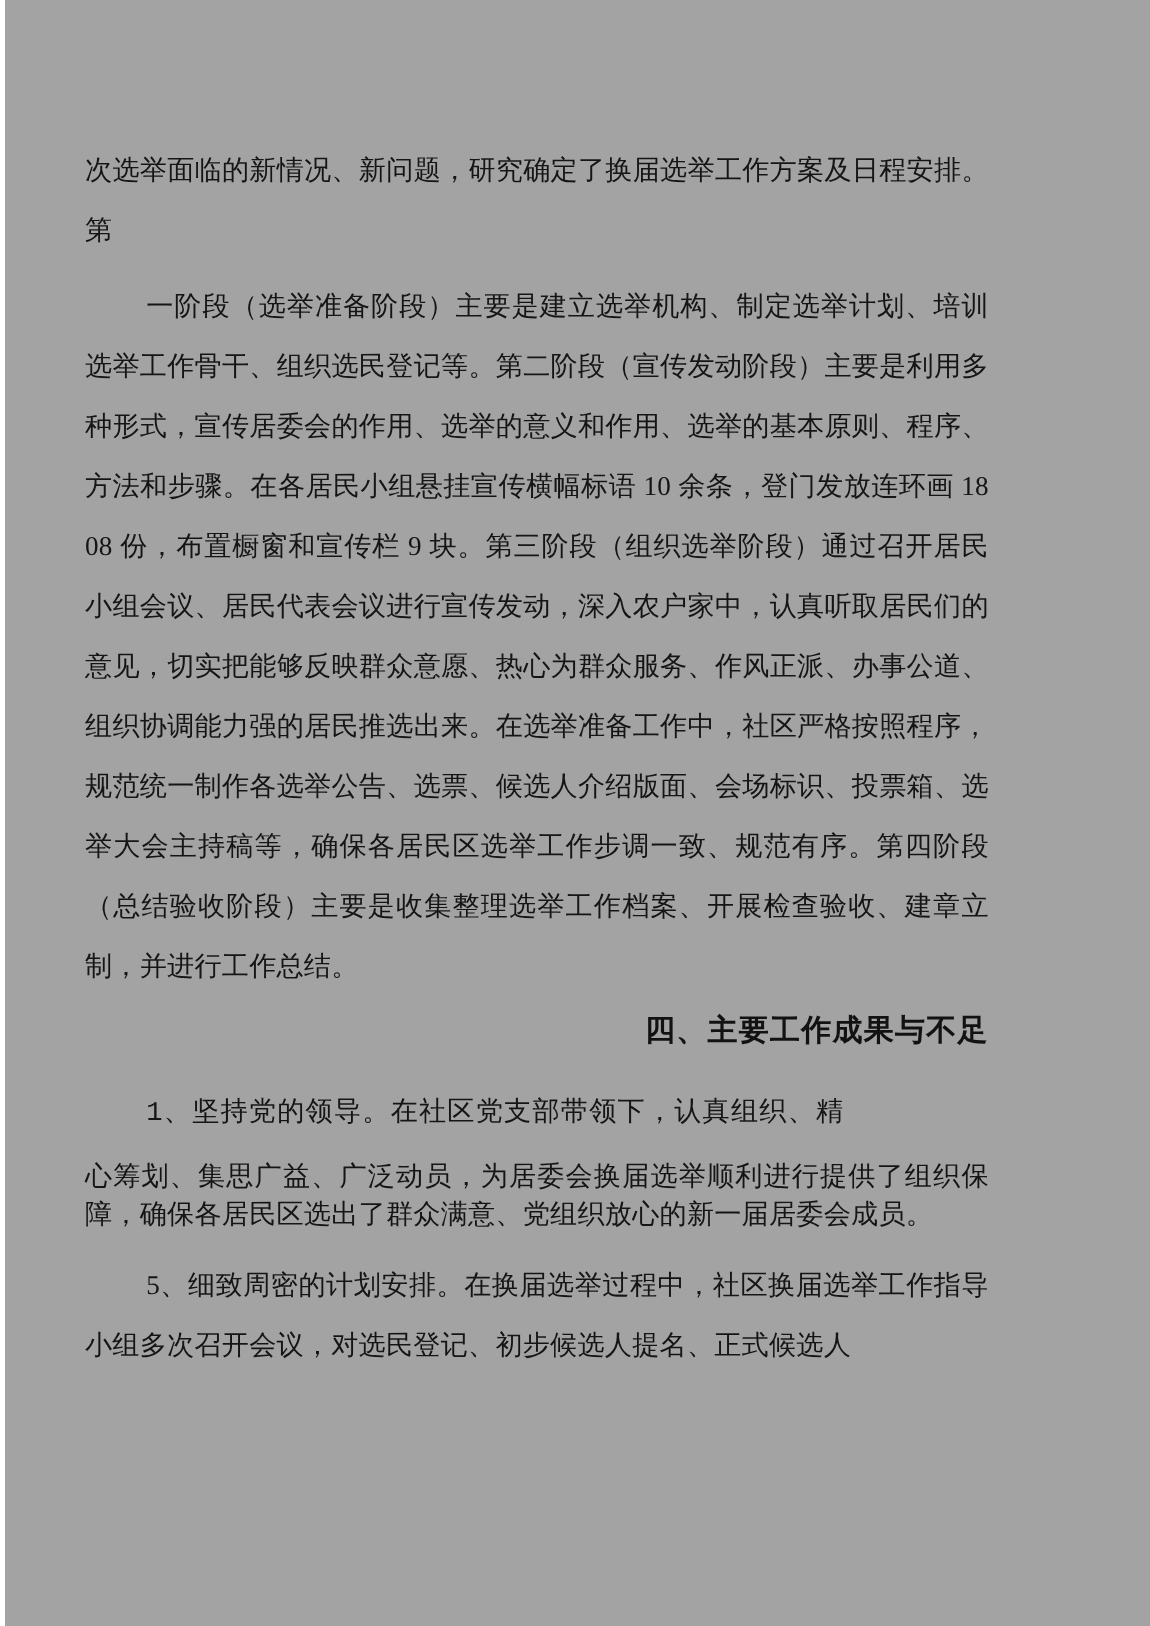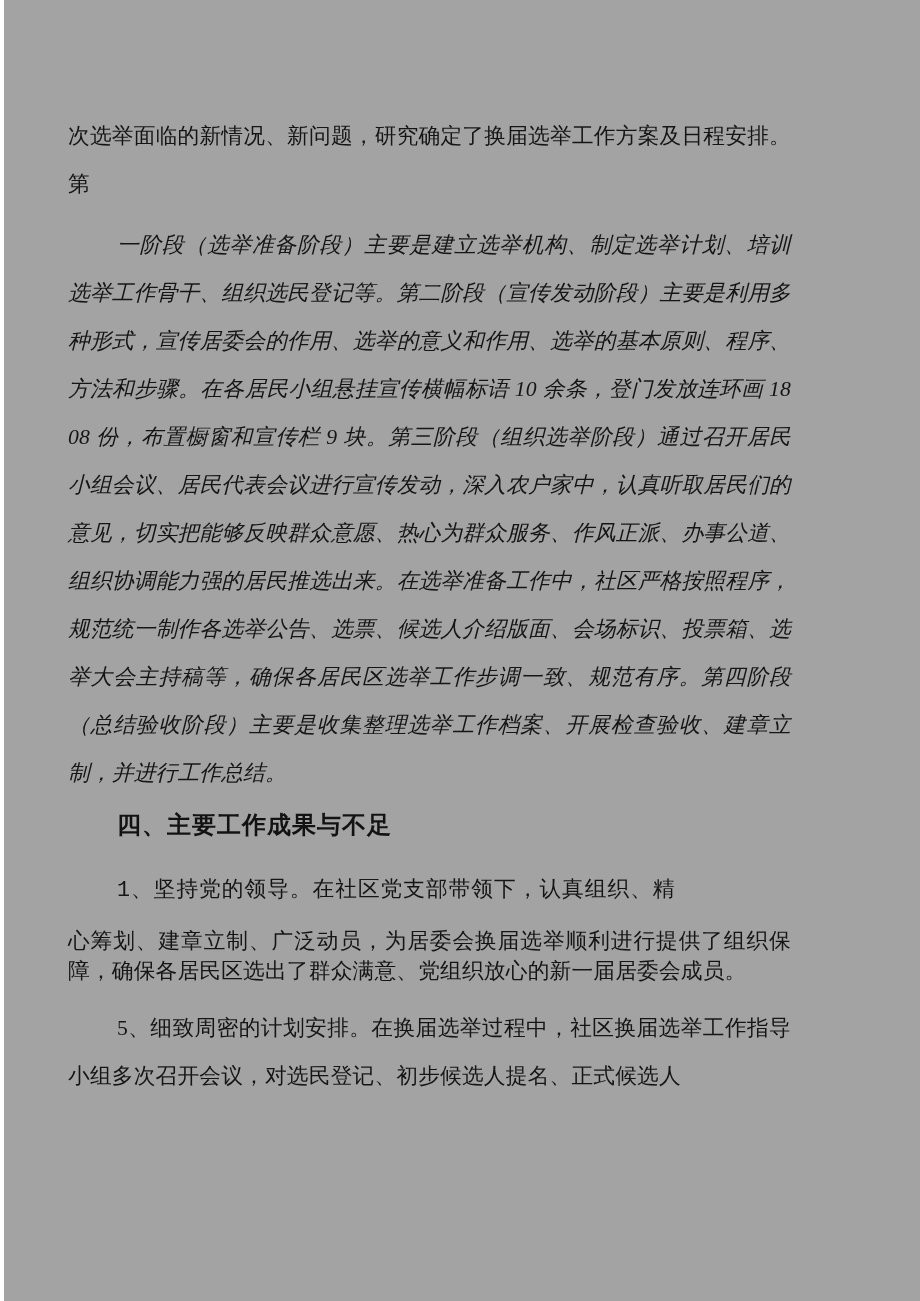--- a/index.html
+++ b/index.html
@@ -31,32 +31,31 @@
     text-align: justify;
     margin: 0;
     word-break: break-all;
     letter-spacing: 0.2px;
   }
   .para-continued {
     text-indent: 0;
   }
   .para-indent {
     text-indent: 49px;
-    font-style: italic;
   }
   .para-stage {
     margin-top: 13px;
   }
   .section-heading {
     font-size: 24px;
     font-weight: bold;
     line-height: 34px;
     margin: 11px 0 0 0;
     text-indent: 49px;
-    text-align: left;
+    text-align: right;
     letter-spacing: 1px;
     color: #121212;
   }
   .para-point1-lead {
     margin-top: 25px;
     text-indent: 49px;
     letter-spacing: 1px;
     font-family: Liberation Mono, monospace;
   }
   .para-point1-tight {
@@ -75,17 +74,17 @@
 <div class="page">
 
   <p class="doc-text para-continued">次选举面临的新情况、新问题，研究确定了换届选举工作方案及日程安排。第</p>
 
   <p class="doc-text para-indent para-stage">一阶段（选举准备阶段）主要是建立选举机构、制定选举计划、培训选举工作骨干、组织选民登记等。第二阶段（宣传发动阶段）主要是利用多种形式，宣传居委会的作用、选举的意义和作用、选举的基本原则、程序、方法和步骤。在各居民小组悬挂宣传横幅标语 10 余条，登门发放连环画 1808 份，布置橱窗和宣传栏 9 块。第三阶段（组织选举阶段）通过召开居民小组会议、居民代表会议进行宣传发动，深入农户家中，认真听取居民们的意见，切实把能够反映群众意愿、热心为群众服务、作风正派、办事公道、组织协调能力强的居民推选出来。在选举准备工作中，社区严格按照程序，规范统一制作各选举公告、选票、候选人介绍版面、会场标识、投票箱、选举大会主持稿等，确保各居民区选举工作步调一致、规范有序。第四阶段（总结验收阶段）主要是收集整理选举工作档案、开展检查验收、建章立制，并进行工作总结。</p>
 
   <h2 class="doc-text section-heading">四、主要工作成果与不足</h2>
 
   <p class="doc-text para-point1-lead">1、坚持党的领导。在社区党支部带领下，认真组织、精</p>
 
-  <p class="doc-text para-point1-tight">心筹划、建章立制、广泛动员，为居委会换届选举顺利进行提供了组织保障，确保各居民区选出了群众满意、党组织放心的新一届居委会成员。</p>
+  <p class="doc-text para-point1-tight">心筹划、集思广益、广泛动员，为居委会换届选举顺利进行提供了组织保障，确保各居民区选出了群众满意、党组织放心的新一届居委会成员。</p>
 
   <p class="doc-text para-point2">5、细致周密的计划安排。在换届选举过程中，社区换届选举工作指导小组多次召开会议，对选民登记、初步候选人提名、正式候选人</p>
 
 </div>
 
 </body></html>

